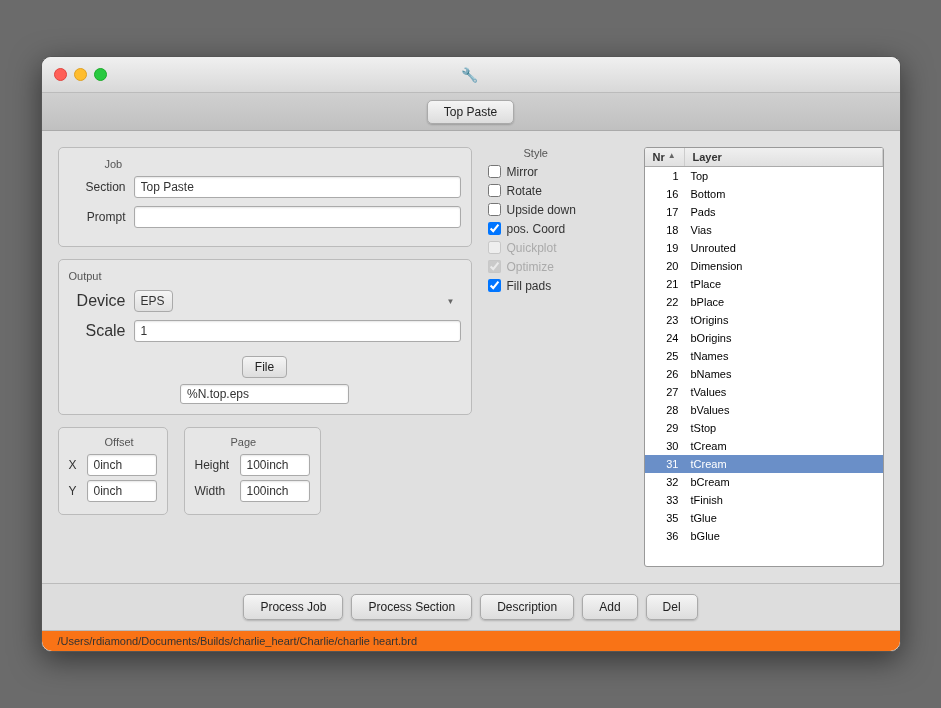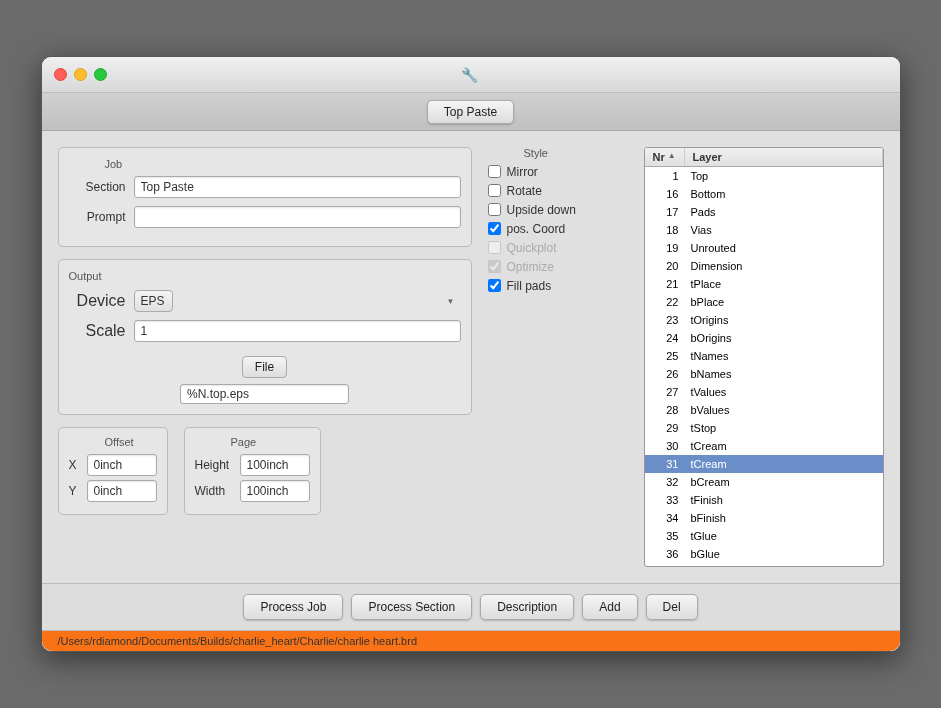--- a/index.html
+++ b/index.html
@@ -536,24 +536,20 @@
     </div>
             <div class="layer-row">
       <span class="layer-nr">32</span>
       <span class="layer-name">bCream</span>
     </div>
             <div class="layer-row">
       <span class="layer-nr">33</span>
       <span class="layer-name">tFinish</span>
     </div>
             <div class="layer-row">
-      <span class="layer-nr">34</span>
-      <span class="layer-name">bFinish</span>
-    </div>
-            <div class="layer-row">
       <span class="layer-nr">35</span>
       <span class="layer-name">tGlue</span>
     </div>
             <div class="layer-row">
       <span class="layer-nr">36</span>
       <span class="layer-name">bGlue</span>
     </div>
             <div class="layer-row">
       
       

